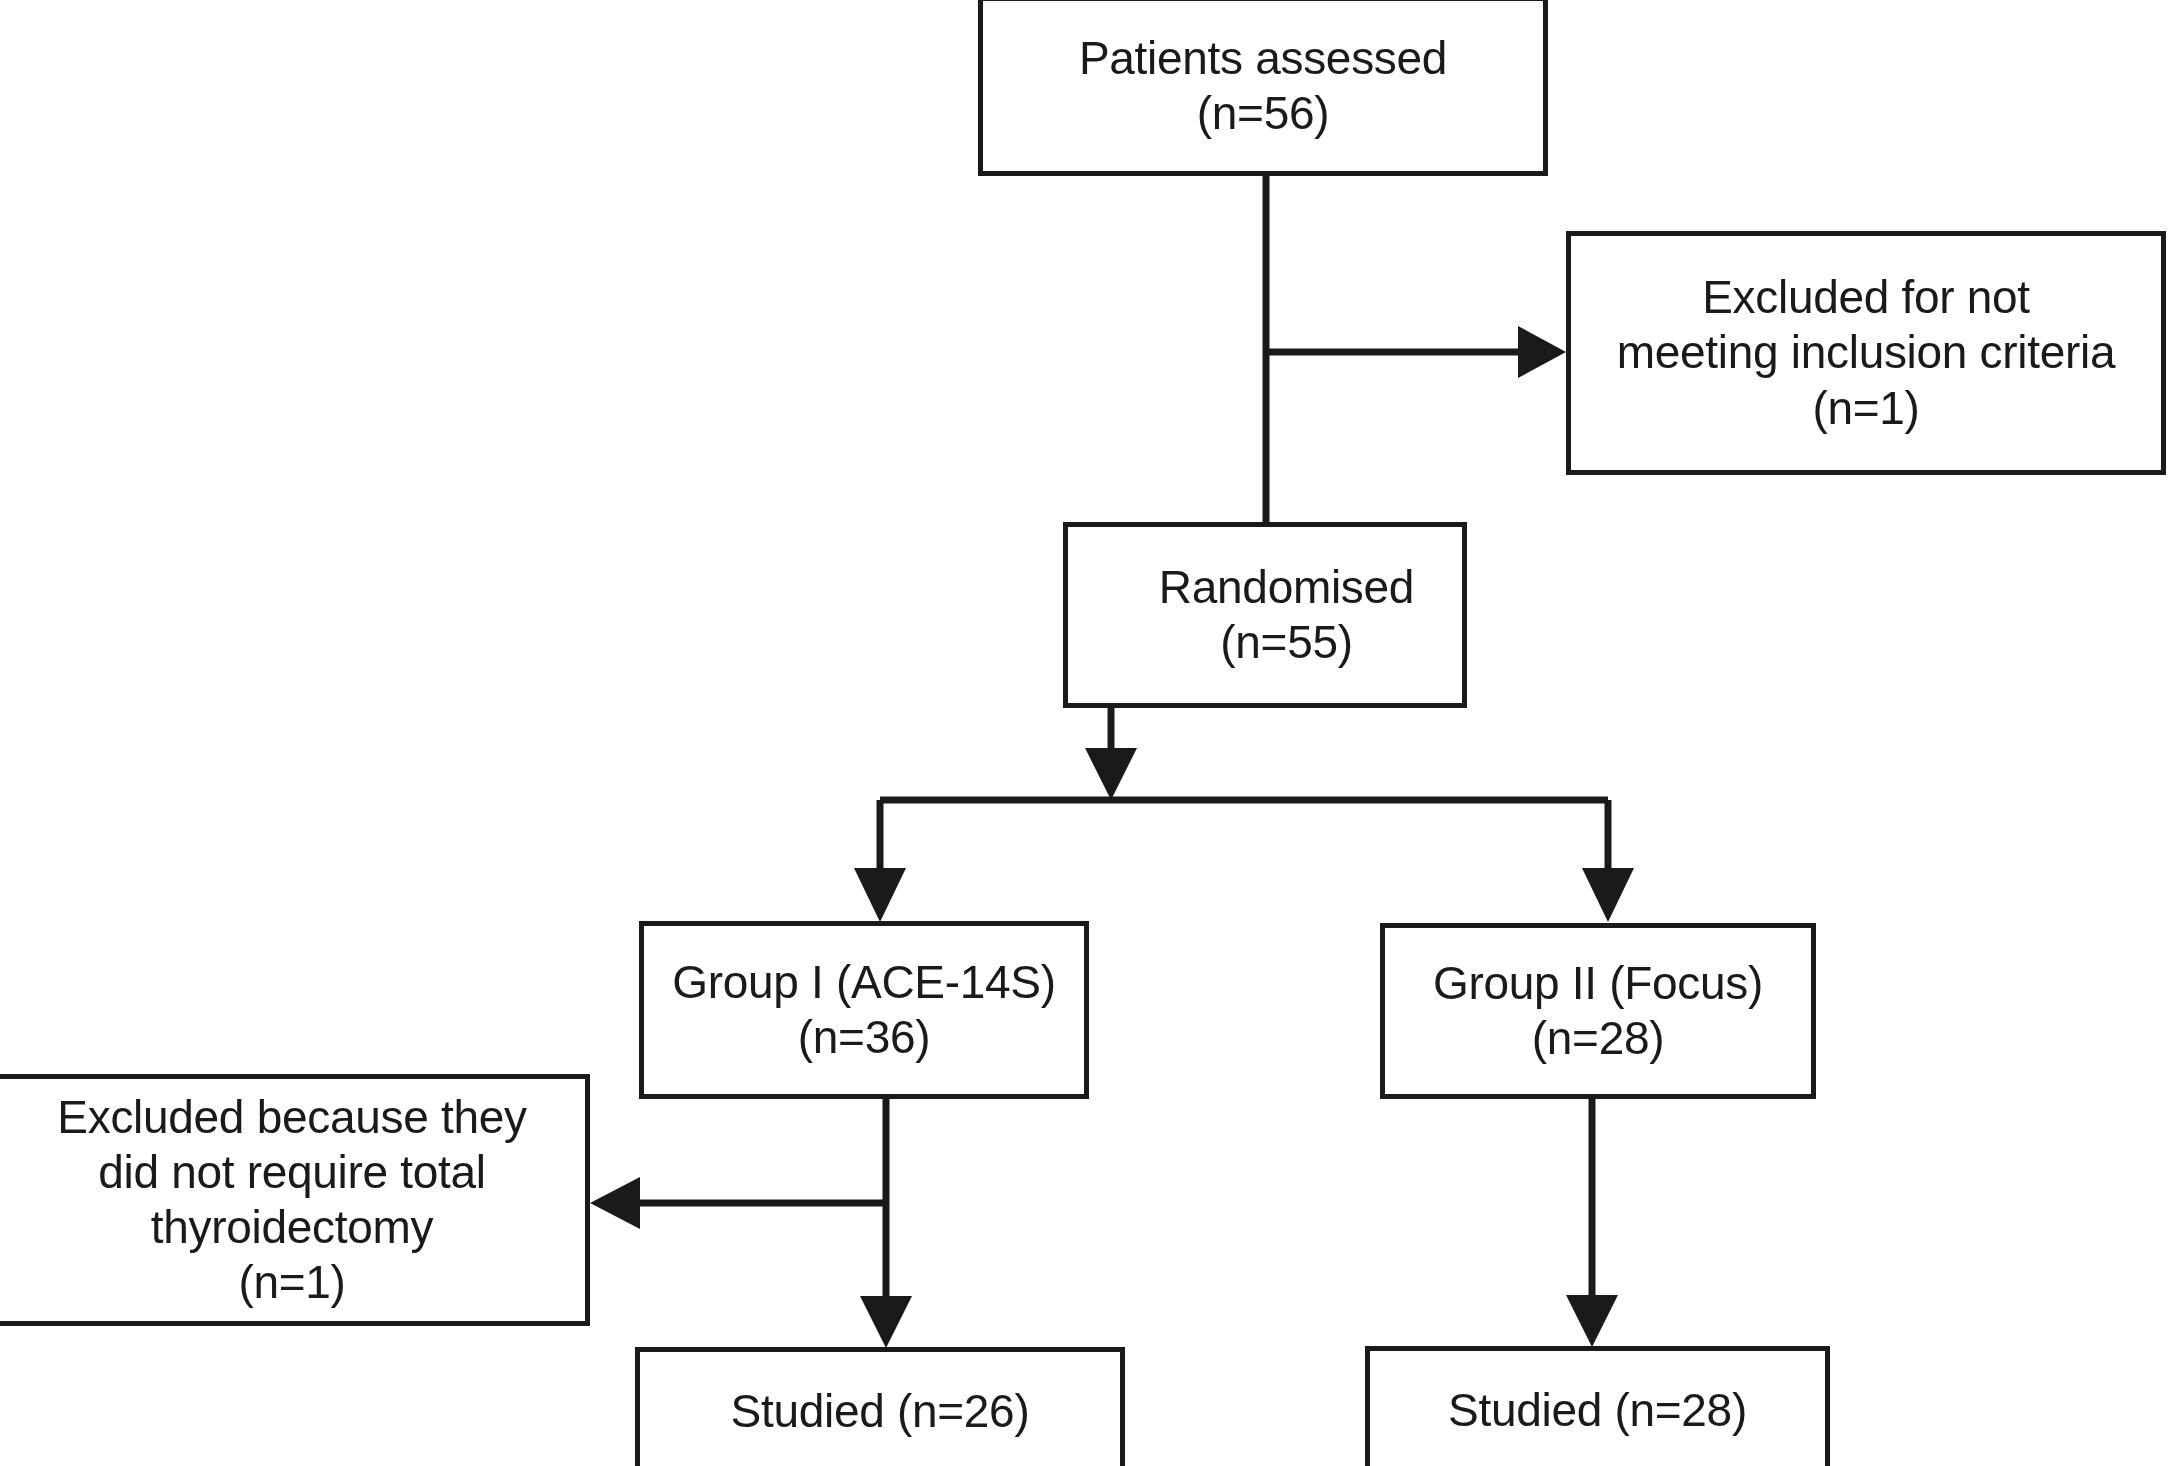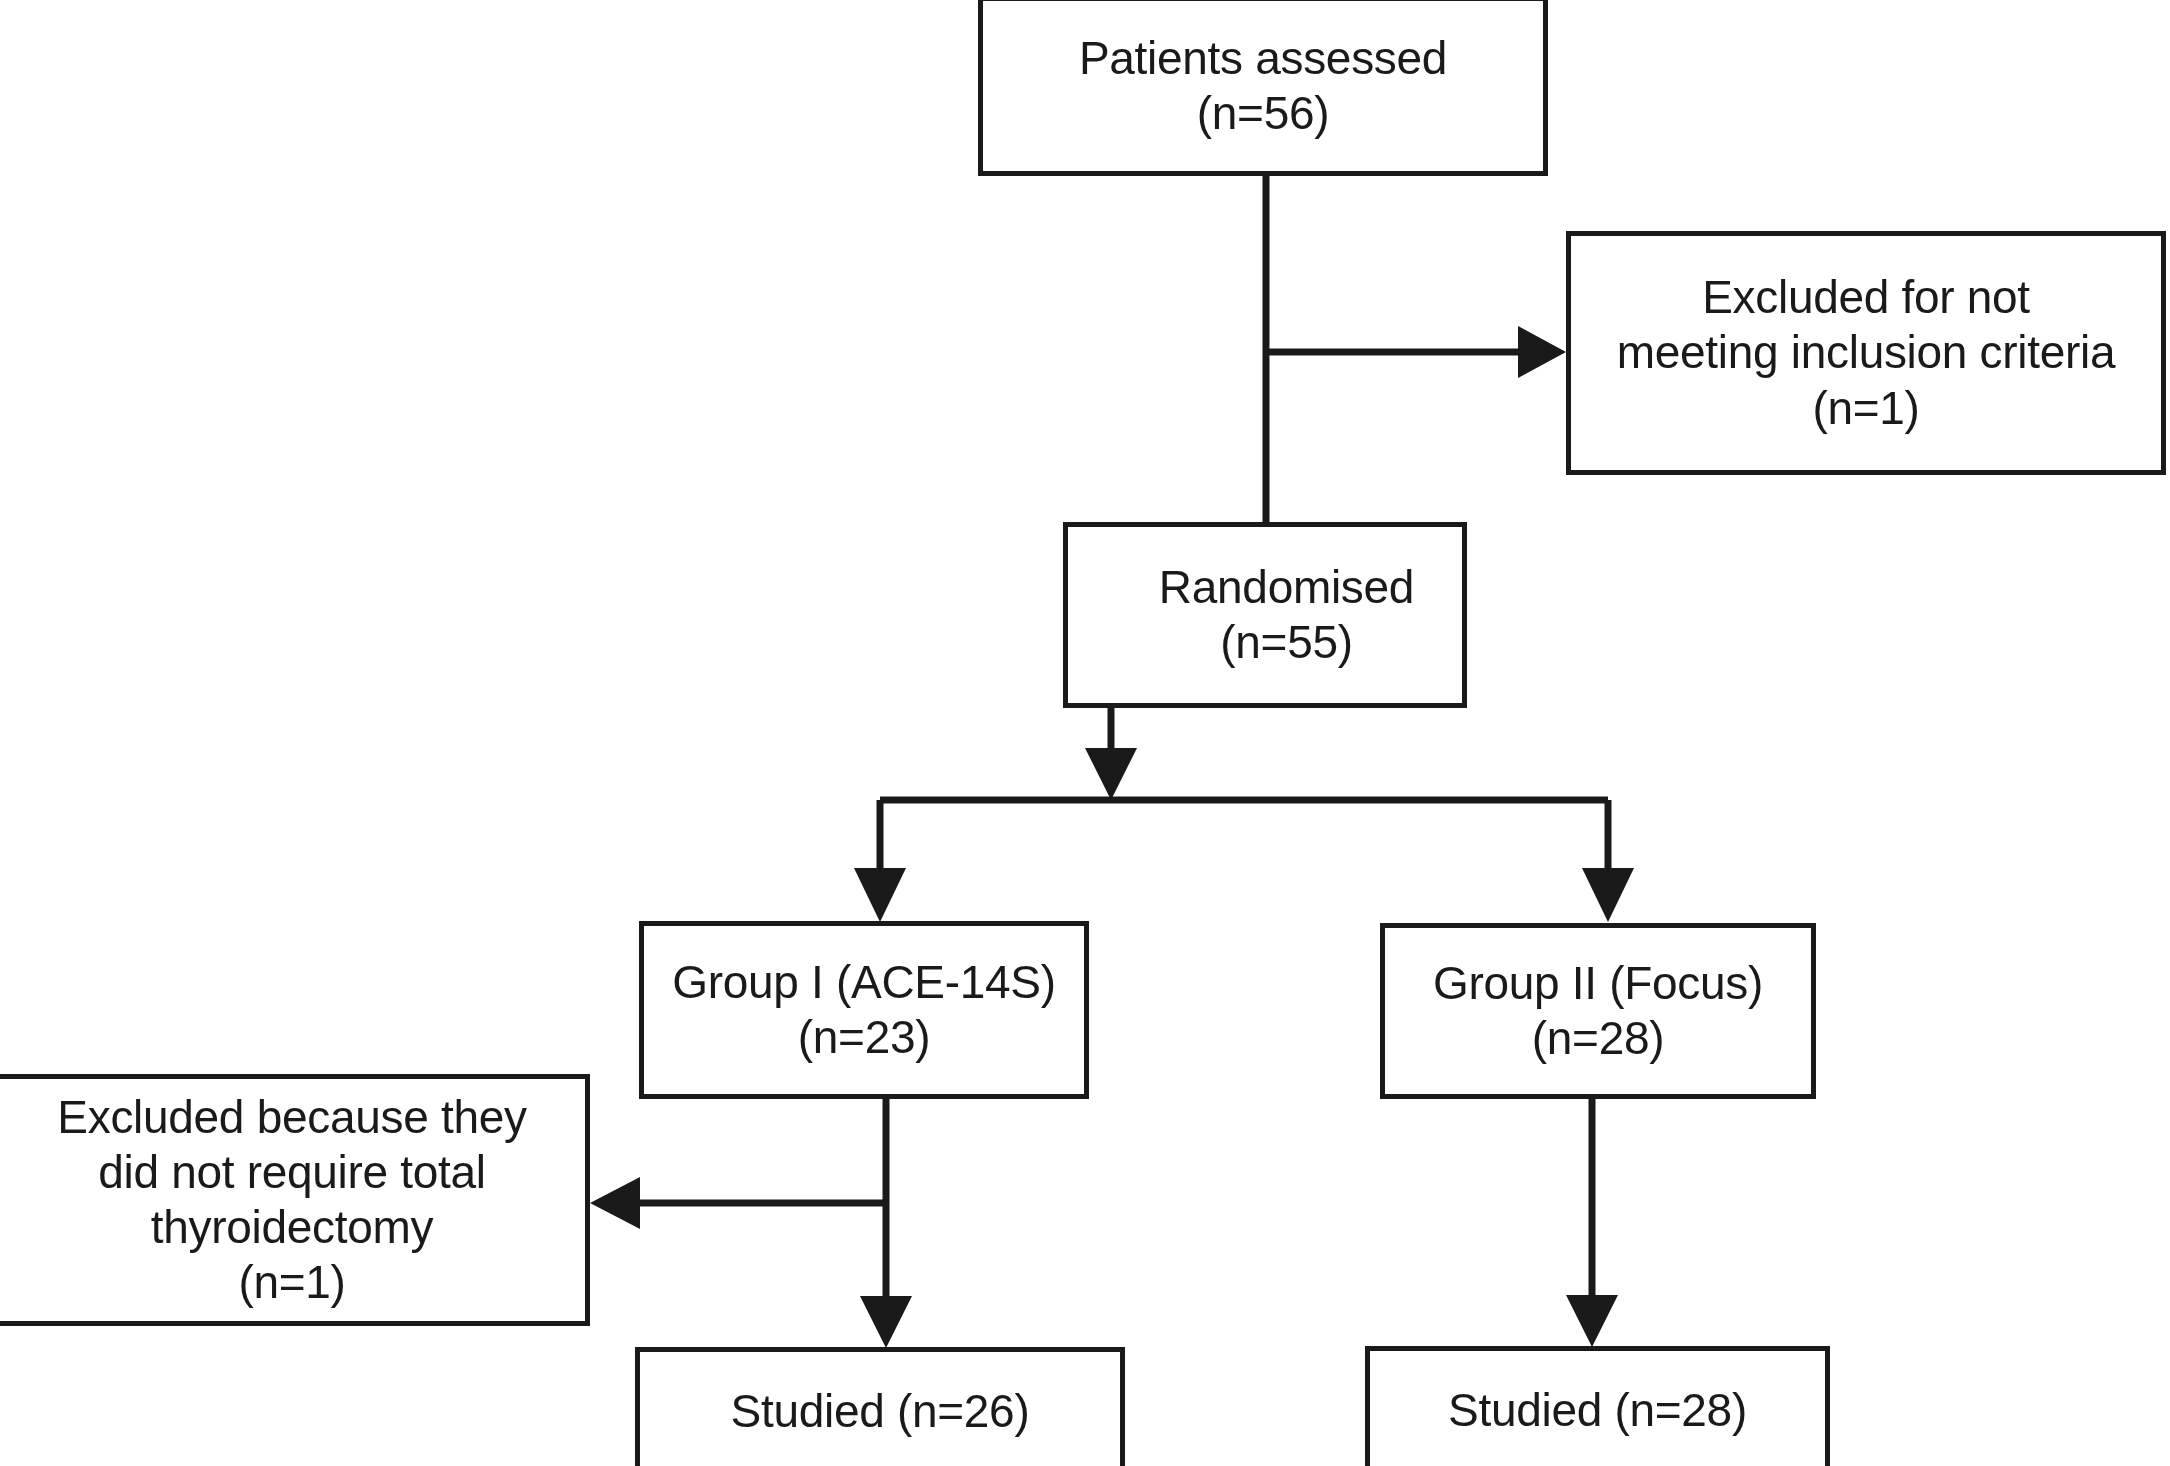--- a/index.html
+++ b/index.html
@@ -80,21 +80,21 @@
 (n=56)</div>
 
   <div class="node" style="left:1566px; top:231px; width:600px; height:244px;">Excluded for not
 meeting inclusion criteria
 (n=1)</div>
 
   <div class="node" style="left:1063px; top:522px; width:404px; height:186px;padding-left:43px;">Randomised
 (n=55)</div>
 
   <div class="node" style="left:639px; top:921px; width:450px; height:178px;">Group I (ACE-14S)
-(n=23)</div>
+(n=36)</div>
 
   <div class="node" style="left:1380px; top:923px; width:436px; height:176px;">Group II (Focus)
 (n=28)</div>
 
   <div class="node" style="left:-6px; top:1074px; width:596px; height:252px;">Excluded because they
 did not require total
 thyroidectomy
 (n=1)</div>
 
   <div class="node" style="left:635px; top:1347px; width:490px; height:130px;">Studied (n=26)</div>

